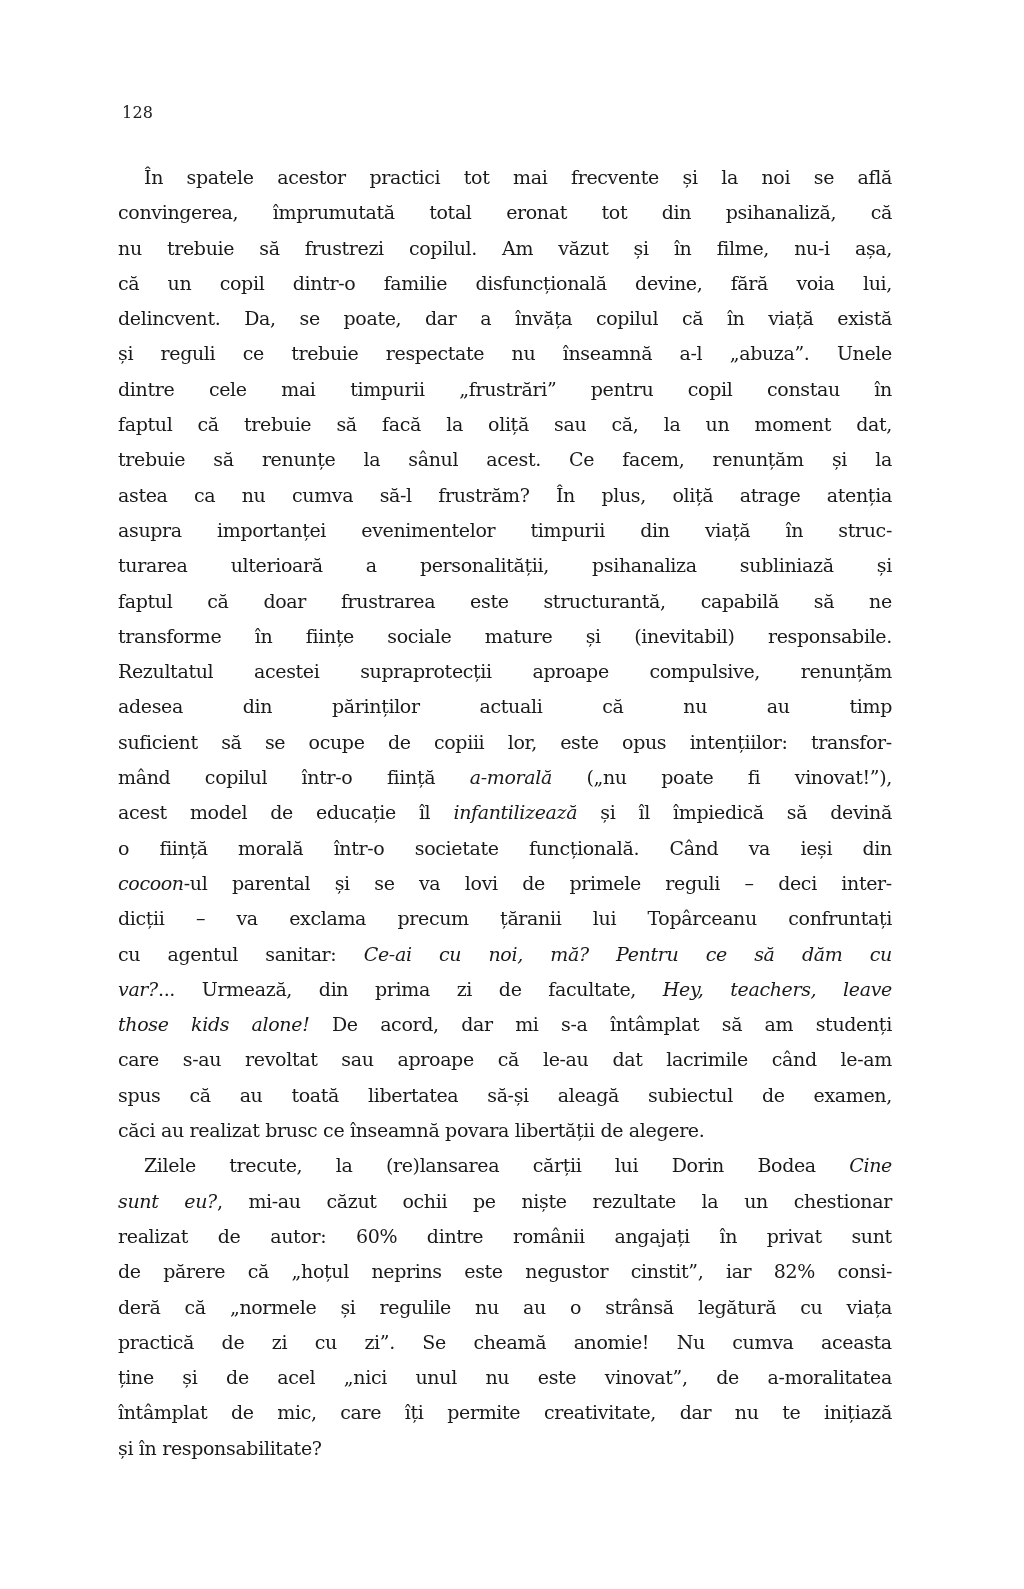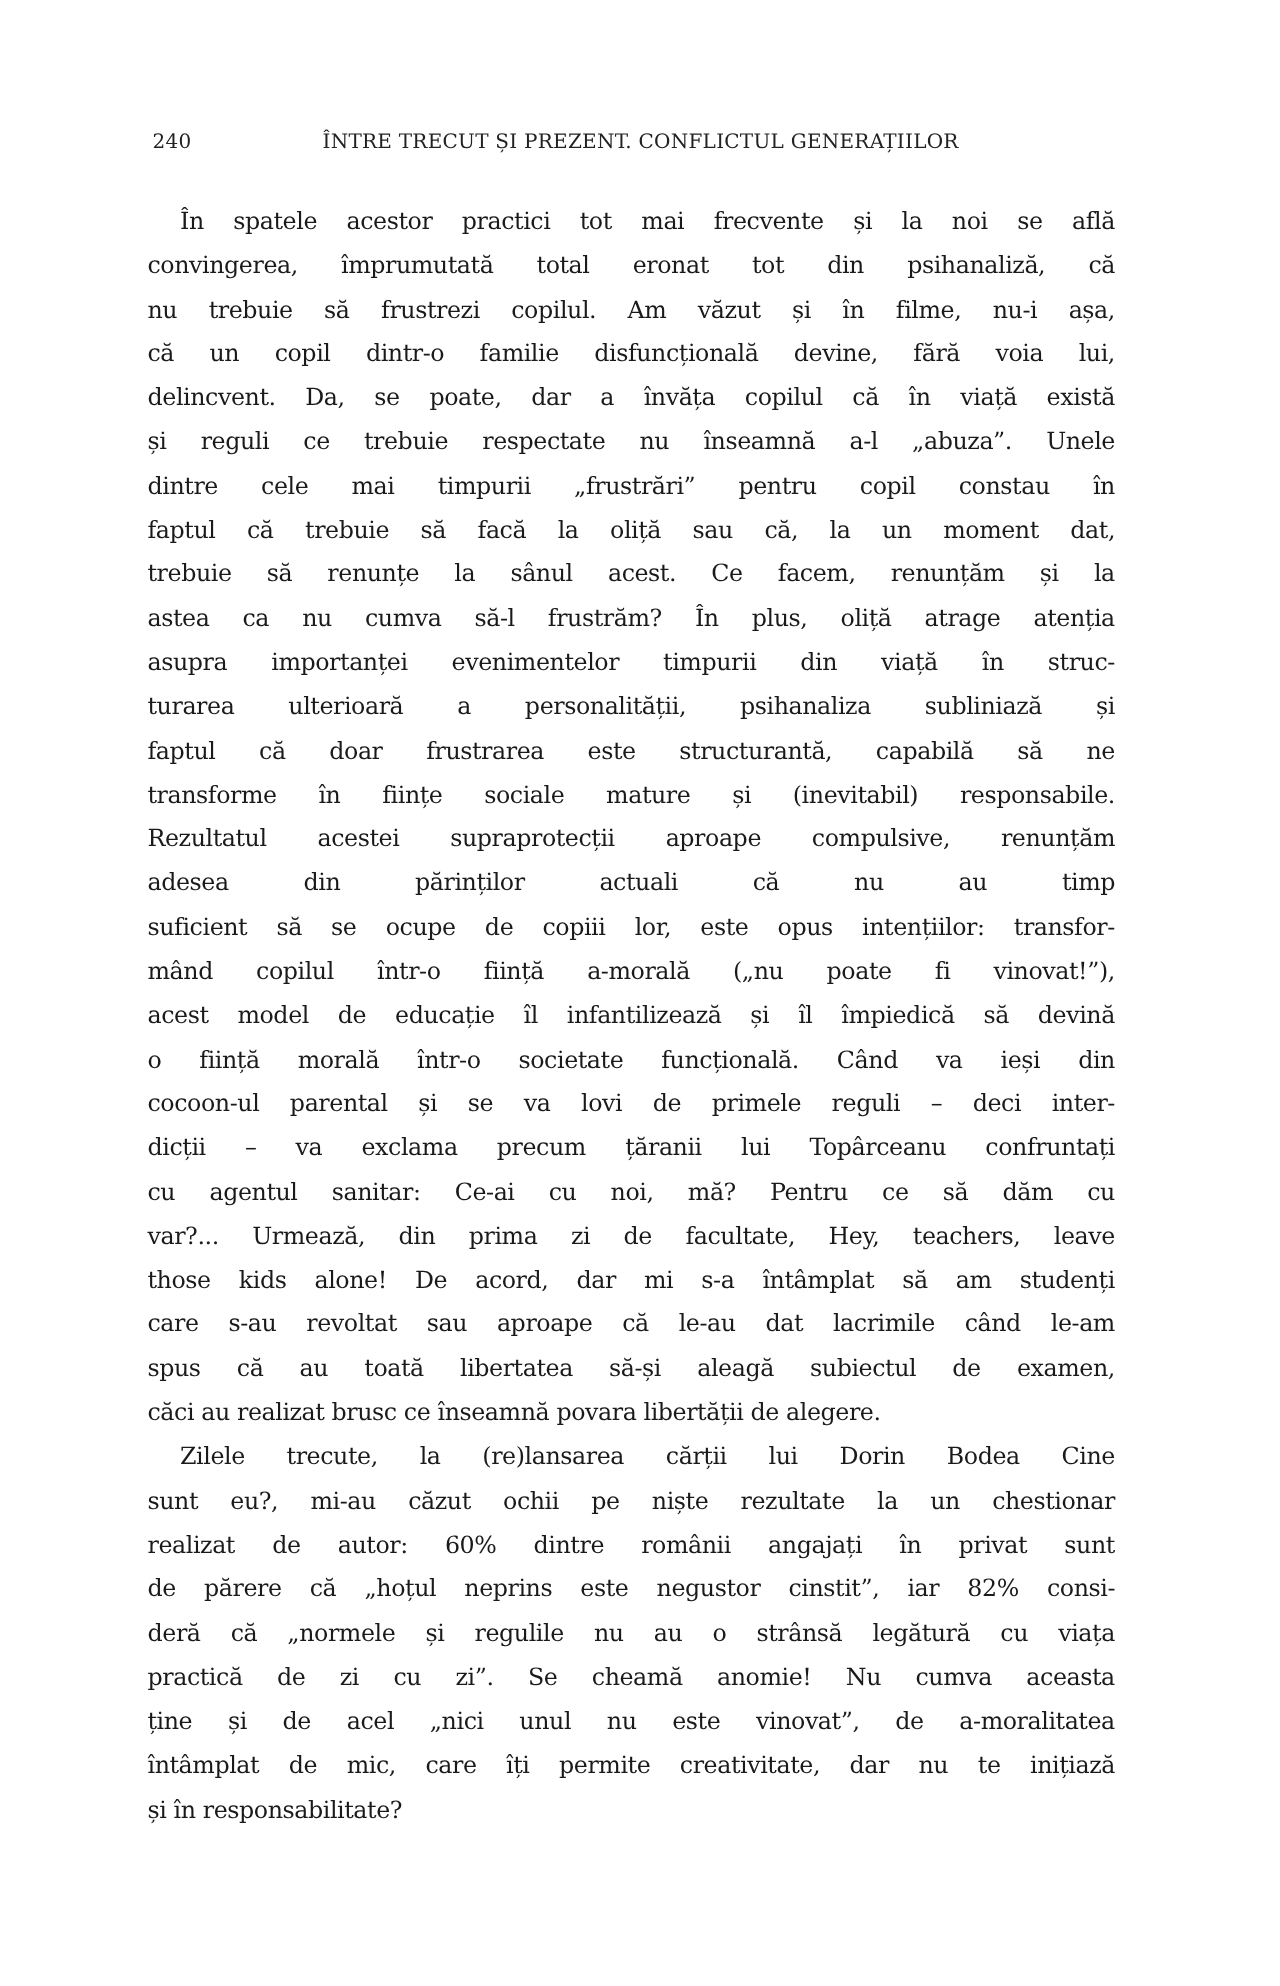--- a/index.html
+++ b/index.html
@@ -9,29 +9,28 @@
             font-size: 16px; letter-spacing: 0.2px; color: #222; }
   .page-num { position: absolute; left: 0; top: 0; }
   .running-title { position: absolute; left: 136px; top: 0; white-space: nowrap; }
   .body-text { position: absolute; top: 160px; left: 118px; width: 774px; }
   .line { display: block; height: 35.3px; line-height: 35.3px; font-size: 19px;
           text-align: justify; text-align-last: justify; white-space: nowrap;
           letter-spacing: -0.35px; word-spacing: 0px; }
   .line.indent { padding-left: 26px; }
   .line.last { text-align-last: left; }
   .line span.seg { white-space: pre; }
-  .line .it { }
+  .line .it { font-style: italic; }
   .jl { display: flex; justify-content: space-between; }
 </style>
 </head>
 <body>
 
 <div class="header">
-  <span class="page-num">240</span>
-  <span class="running-title">ÎNTRE TRECUT ȘI PREZENT. CONFLICTUL GENERAȚIILOR</span>
+  <span class="page-num">128</span>
 </div>
 
 <div class="body-text" id="body-text">
     <div>
       <div class="line indent">
         <div class="jl">
           <span class="seg"><span>În</span></span>
           <span class="seg"><span>spatele</span></span>
           <span class="seg"><span>acestor</span></span>
           <span class="seg"><span>practici</span></span>

